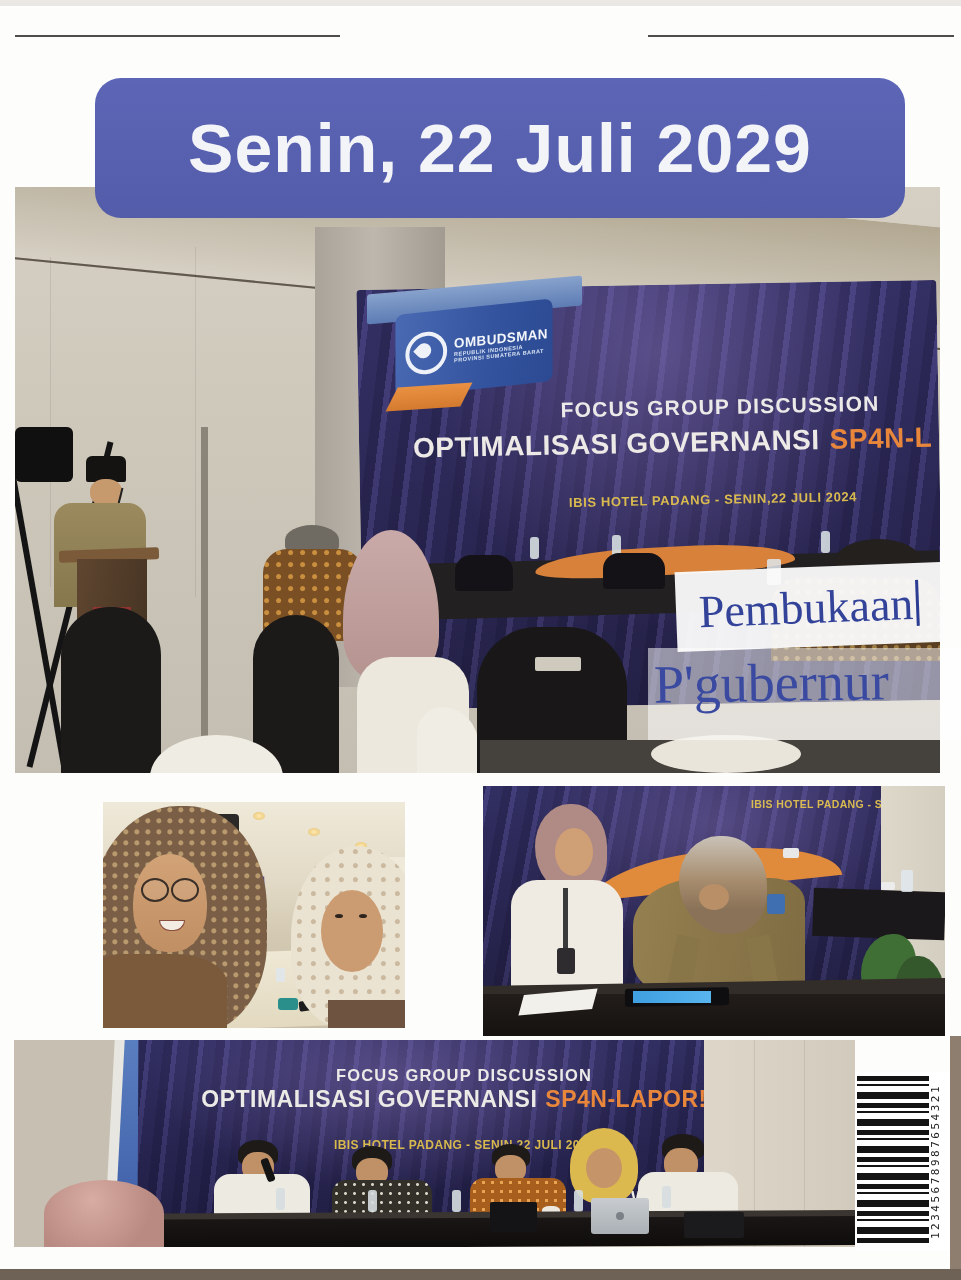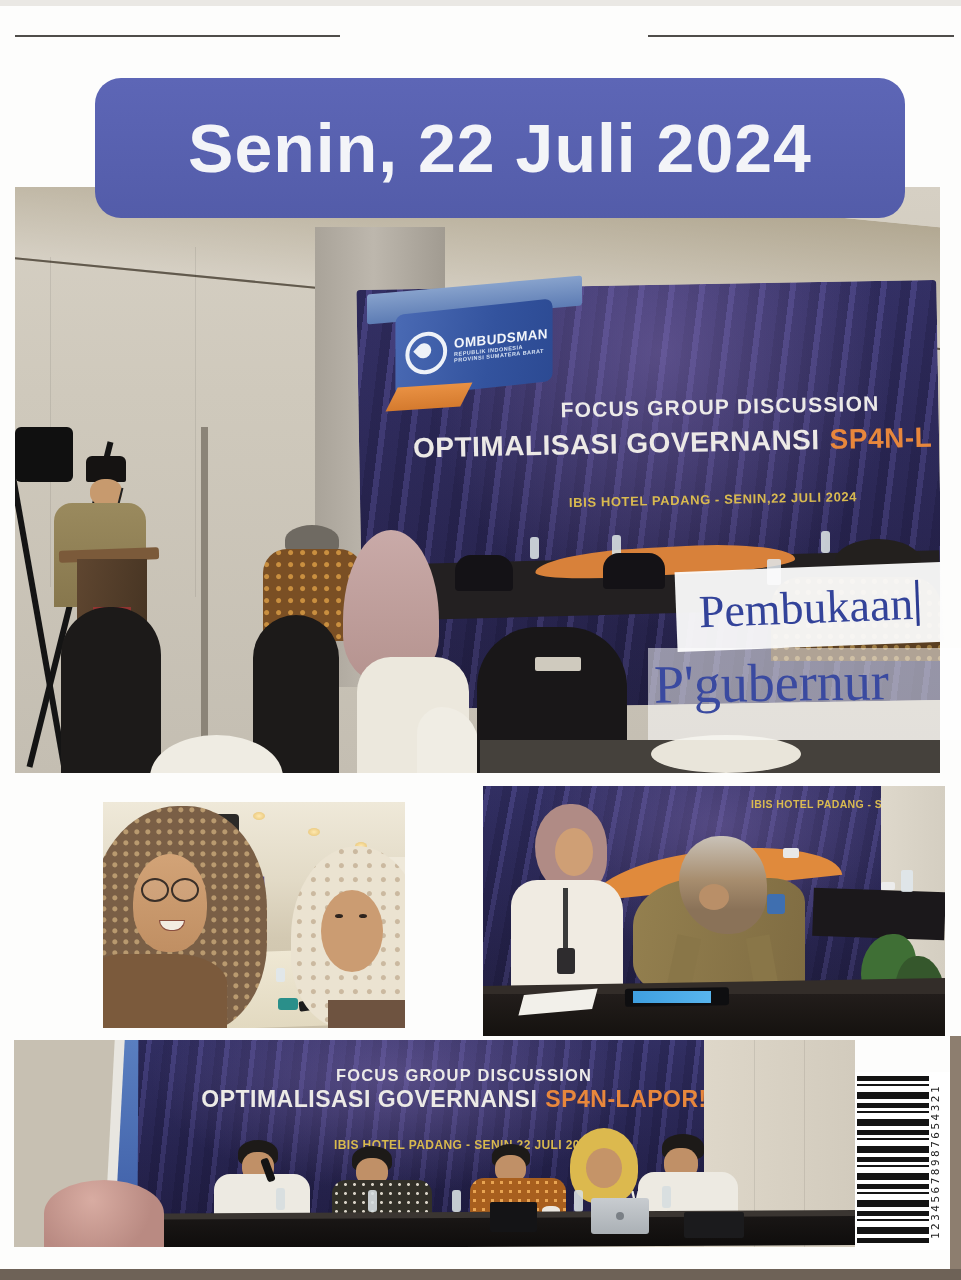--- a/index.html
+++ b/index.html
@@ -285,21 +285,21 @@
     <div class="abs" style="left:520px;top:470px;width:46px;height:14px;background:#cfcabe;border-radius:2px;"></div>
 
     <div class="abs" id="fg-dark-band"></div>
     <div class="abs" id="white-cylinder"></div>
     <div class="abs" id="right-man-hair"></div>
     <div class="abs" id="right-man-body"></div>
     <div class="abs" id="plate-br"></div>
   </div>
 
   <div class="abs" id="date-pill">
-    <span>Senin, 22 Juli 2024</span>
+    <span>Senin, 22 Juli 2029</span>
   </div>
 
   <div class="abs" id="caption-band1">
     <span class="cap-text">Pembukaan</span>
       <span id="caption-cursor"></span>
   </div>
   <div class="abs" id="caption-band2"></div>
   <div class="abs" id="caption-line2">P'gubernur</div>
 
   <div class="photo" id="selfie-photo">

